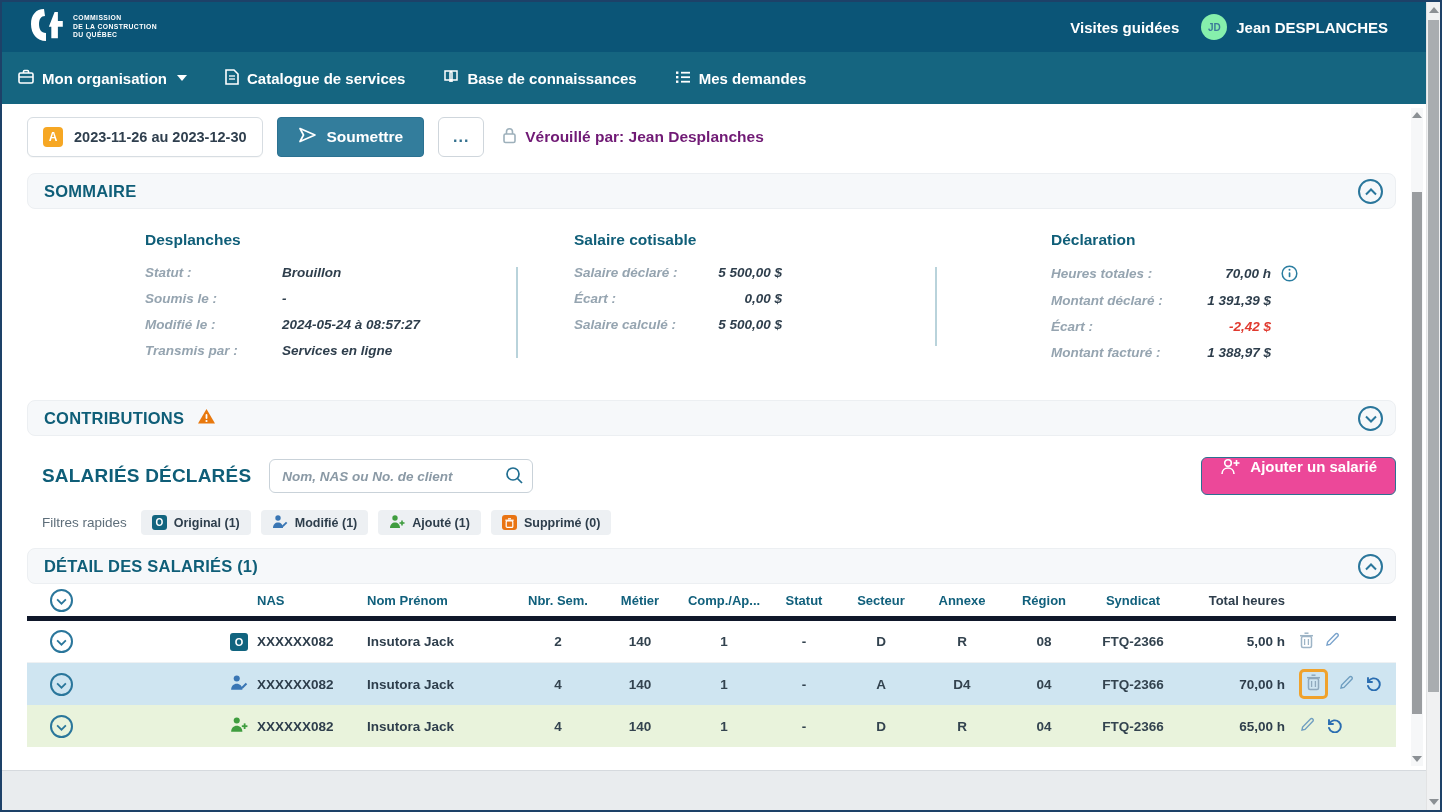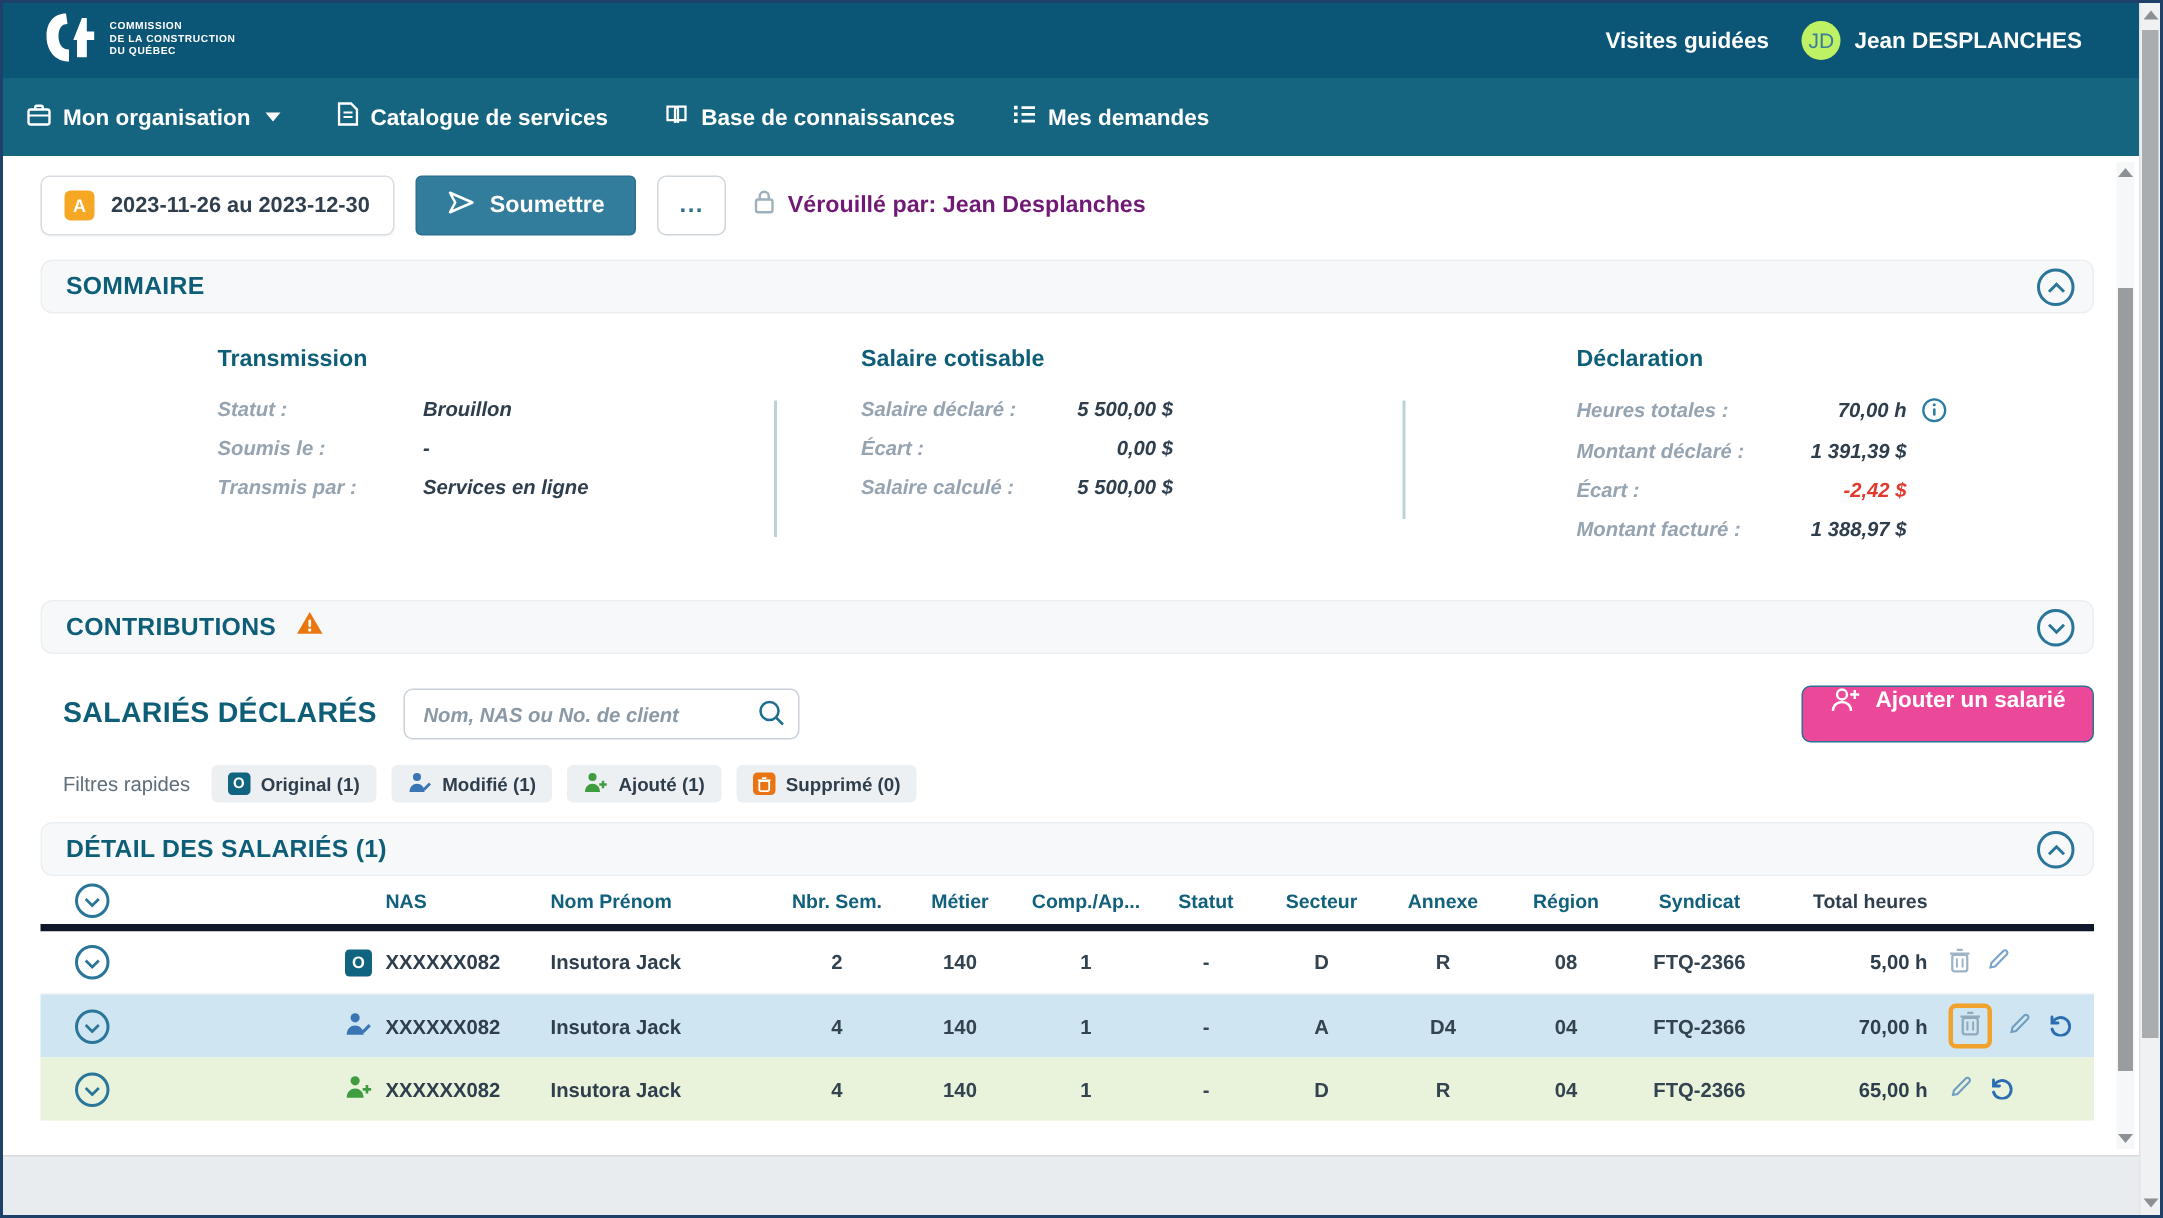--- a/index.html
+++ b/index.html
@@ -6,21 +6,21 @@
   *{box-sizing:border-box;font-family:"Liberation Sans",sans-serif;}
   .window{width:1442px;height:812px;border:2px solid #1d4168;position:relative;background:#fff;display:flex;flex-direction:column;overflow:hidden;}
 
   
   .topbar{height:50px;background:#0b5577;display:flex;align-items:center;padding:0 52px 0 28px;flex:0 0 auto;}
   .logo{display:flex;align-items:center;gap:9px;}
   .logo-text{color:#fff;font-size:6.8px;font-weight:700;letter-spacing:.4px;line-height:1.25;}
   .topbar-right{margin-left:auto;display:flex;align-items:center;gap:22px;}
   .visites{color:#fff;font-size:15px;font-weight:700;cursor:pointer;}
   .userbox{display:flex;align-items:center;gap:9px;cursor:pointer;}
-  .avatar{width:26px;height:26px;border-radius:50%;background:#bef264;color:#3c7b99;font-size:14px;font-weight:400;display:flex;align-items:center;justify-content:center;}
+  .avatar{width:26px;height:26px;border-radius:50%;background:#86efac;color:#3c7b99;font-size:10px;font-weight:700;display:flex;align-items:center;justify-content:center;}
   .username{color:#fff;font-size:15px;font-weight:700;}
 
   
   .mainnav{height:52px;background:#156580;display:flex;align-items:center;gap:38px;padding:0 16px;flex:0 0 auto;}
   .nav-item{display:flex;align-items:center;gap:8px;color:#fff;font-size:15px;font-weight:700;cursor:pointer;}
   .caret{width:0;height:0;border-left:5px solid transparent;border-right:5px solid transparent;border-top:6px solid #fff;margin-left:2px;}
 
   
   .content{flex:1 1 auto;padding:8px 44px 0 25px;position:relative;background:#fff;}
 
@@ -214,29 +214,33 @@
           <span>
             <svg width="12" height="8" viewBox="0 0 12 8">
                 <polyline points="1,6.5 6,1.5 11,6.5" fill="none" stroke="#2a769b" stroke-width="2"></polyline>
               </svg>
           </span>
         </button>
       </div>
 
       <div class="summary-body">
         <div class="sum-col c1">
-          <h3>Transmission</h3>
+          <h3>Desplanches</h3>
           <div class="sum-rows">
             <div class="srow">
                 <span class="lbl">Statut :</span>
                 <span class="val">Brouillon</span>
               </div>
             <div class="srow">
                 <span class="lbl">Soumis le :</span>
                 <span class="val">-</span>
+              </div>
+            <div class="srow">
+                <span class="lbl">Modifié le :</span>
+                <span class="val">2024-05-24 à 08:57:27</span>
               </div>
             <div class="srow">
                 <span class="lbl">Transmis par :</span>
                 <span class="val">Services en ligne</span>
               </div>
           </div>
         </div>
 
         <div class="sum-col c2">
           <h3>Salaire cotisable</h3>

